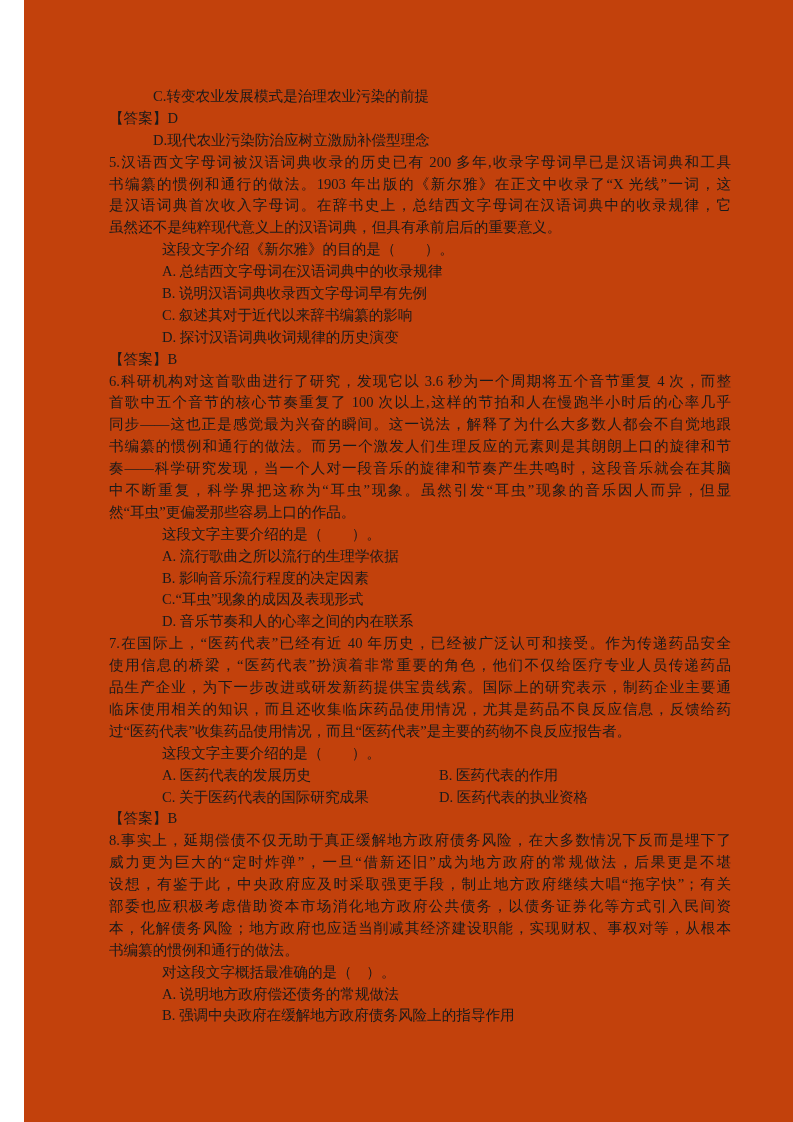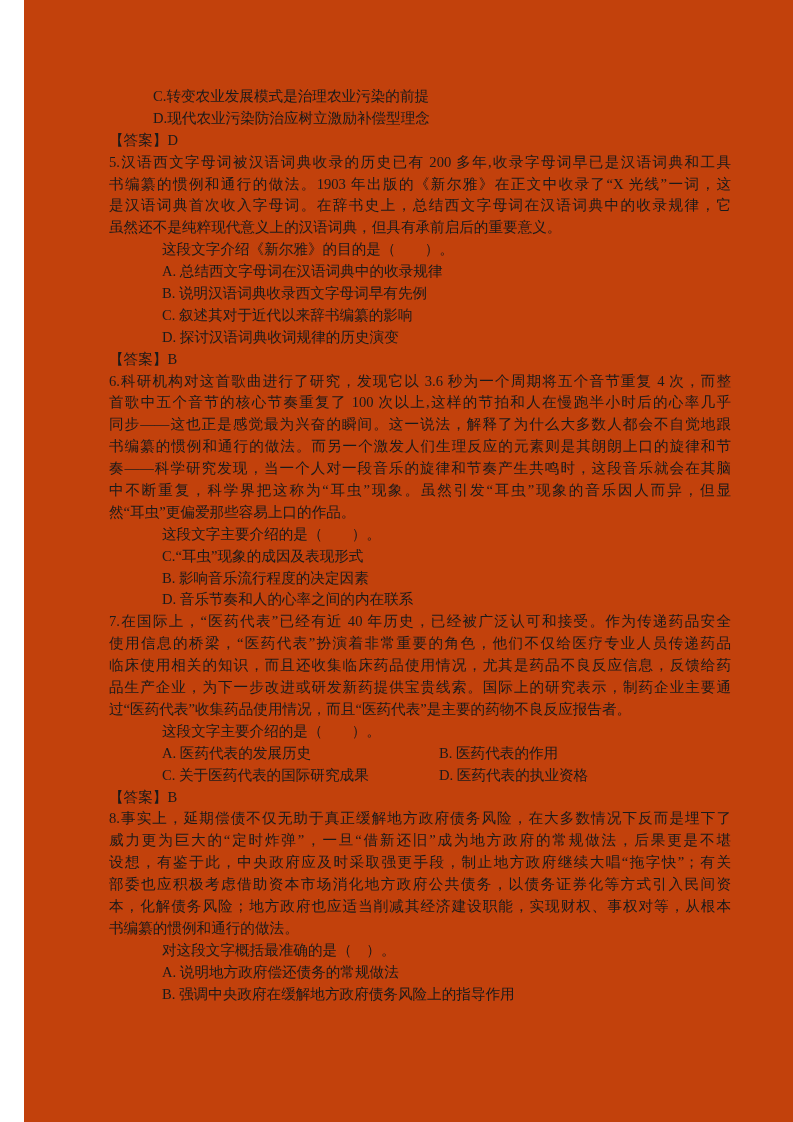--- a/index.html
+++ b/index.html
@@ -37,50 +37,51 @@
   .cols  { position: relative; }
   .col-b { position: absolute; left: 330px; top: 0; }
 </style>
 </head>
 <body>
 
 <div class="page">
   <div class="content">
 
     <div class="line ind-sm">C.转变农业发展模式是治理农业污染的前提</div>
+    <div class="line">【答案】D</div>
     <div class="line ind-sm">D.现代农业污染防治应树立激励补偿型理念</div>
-    <div class="line">【答案】D</div>
 
     <div class="line fill">5.汉语西文字母词被汉语词典收录的历史已有 200 多年,收录字母词早已是汉语词典和工具</div>
     <div class="line fill">书编纂的惯例和通行的做法。1903 年出版的《新尔雅》在正文中收录了“X 光线”一词，这</div>
     <div class="line fill">是汉语词典首次收入字母词。在辞书史上，总结西文字母词在汉语词典中的收录规律，它</div>
     <div class="line">虽然还不是纯粹现代意义上的汉语词典，但具有承前启后的重要意义。</div>
     <div class="line ind">这段文字介绍《新尔雅》的目的是（　　）。</div>
     <div class="line ind">A. 总结西文字母词在汉语词典中的收录规律</div>
     <div class="line ind">B. 说明汉语词典收录西文字母词早有先例</div>
     <div class="line ind">C. 叙述其对于近代以来辞书编纂的影响</div>
     <div class="line ind">D. 探讨汉语词典收词规律的历史演变</div>
     <div class="line">【答案】B</div>
 
     <div class="line fill">6.科研机构对这首歌曲进行了研究，发现它以 3.6 秒为一个周期将五个音节重复 4 次，而整</div>
     <div class="line fill">首歌中五个音节的核心节奏重复了 100 次以上,这样的节拍和人在慢跑半小时后的心率几乎</div>
     <div class="line fill">同步——这也正是感觉最为兴奋的瞬间。这一说法，解释了为什么大多数人都会不自觉地跟</div>
     <div class="line fill">书编纂的惯例和通行的做法。而另一个激发人们生理反应的元素则是其朗朗上口的旋律和节</div>
     <div class="line fill">奏——科学研究发现，当一个人对一段音乐的旋律和节奏产生共鸣时，这段音乐就会在其脑</div>
     <div class="line fill">中不断重复，科学界把这称为“耳虫”现象。虽然引发“耳虫”现象的音乐因人而异，但显</div>
     <div class="line">然“耳虫”更偏爱那些容易上口的作品。</div>
     <div class="line ind">这段文字主要介绍的是（　　）。</div>
+    <div class="line ind">A. 流行歌曲之所以流行的生理学依据</div>
+    <div class="line ind">B. 影响音乐流行程度的决定因素</div>
     <div class="line ind">C.“耳虫”现象的成因及表现形式</div>
-    <div class="line ind">B. 影响音乐流行程度的决定因素</div>
     <div class="line ind">D. 音乐节奏和人的心率之间的内在联系</div>
 
     <div class="line fill">7.在国际上，“医药代表”已经有近 40 年历史，已经被广泛认可和接受。作为传递药品安全</div>
     <div class="line fill">使用信息的桥梁，“医药代表”扮演着非常重要的角色，他们不仅给医疗专业人员传递药品</div>
+    <div class="line fill">品生产企业，为下一步改进或研发新药提供宝贵线索。国际上的研究表示，制药企业主要通</div>
     <div class="line fill">临床使用相关的知识，而且还收集临床药品使用情况，尤其是药品不良反应信息，反馈给药</div>
-    <div class="line fill">品生产企业，为下一步改进或研发新药提供宝贵线索。国际上的研究表示，制药企业主要通</div>
     <div class="line">过“医药代表”收集药品使用情况，而且“医药代表”是主要的药物不良反应报告者。</div>
     <div class="line ind">这段文字主要介绍的是（　　）。</div>
     <div class="line ind cols">
       <span>A. 医药代表的发展历史</span>
       <span class="col-b">B. 医药代表的作用</span>
     </div>
     <div class="line ind cols">
       <span>C. 关于医药代表的国际研究成果</span>
       <span class="col-b">D. 医药代表的执业资格</span>
     </div>

